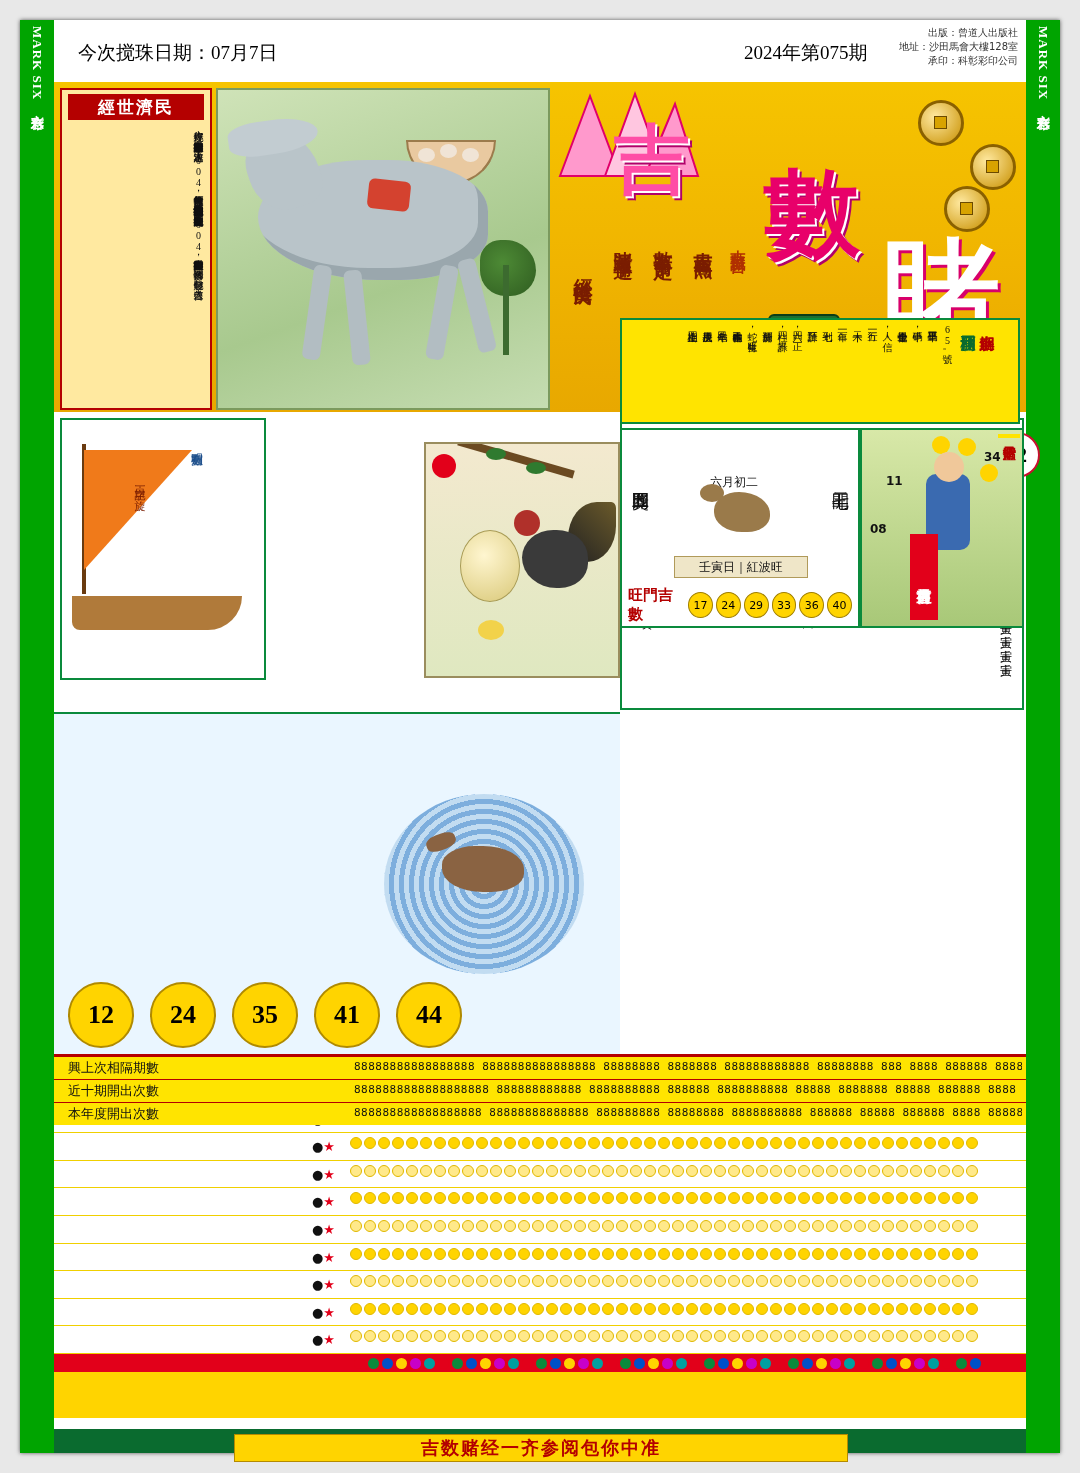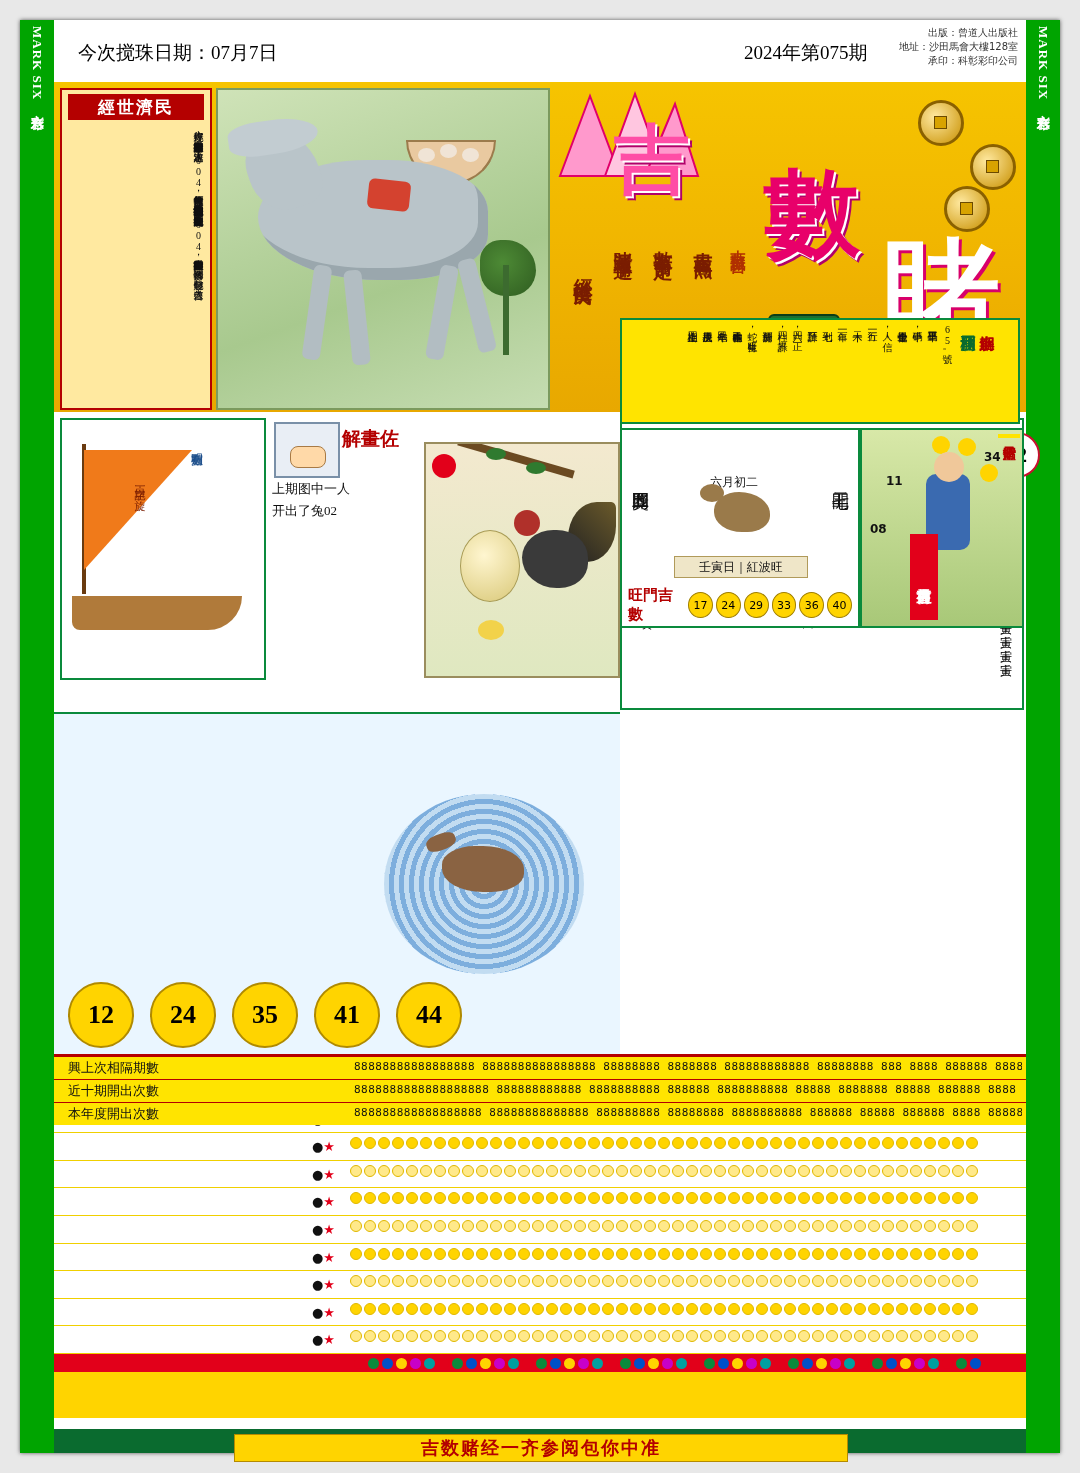--- a/index.html
+++ b/index.html
@@ -245,28 +245,20 @@
       <div class="mid">
 
         <div class="sailbox">
           <div class="mast"></div>
           <div class="sail"></div>
           <div class="hull"></div>
           <div class="txt">一字記日：旋</div>
           <div class="txt2">明期有數</div>
         </div>
 
-        <div class="explain">
-          <div class="icon">
-              <div class="hand"></div>
-            </div>
-          <div class="ttl">解畫佐</div>
-          <div class="l1">上期图中一人</div>
-          <div class="l2">开出了兔02</div>
-        </div>
 
         <div class="rooster">
           <div class="red"></div>
           <div class="branch"></div>
           <div class="leaf" style="left:60px;top:4px"></div>
           <div class="leaf" style="left:100px;top:18px"></div>
           <div class="ball"></div>
           <div class="tail"></div>
           <div class="body"></div>
           <div class="head"></div>

